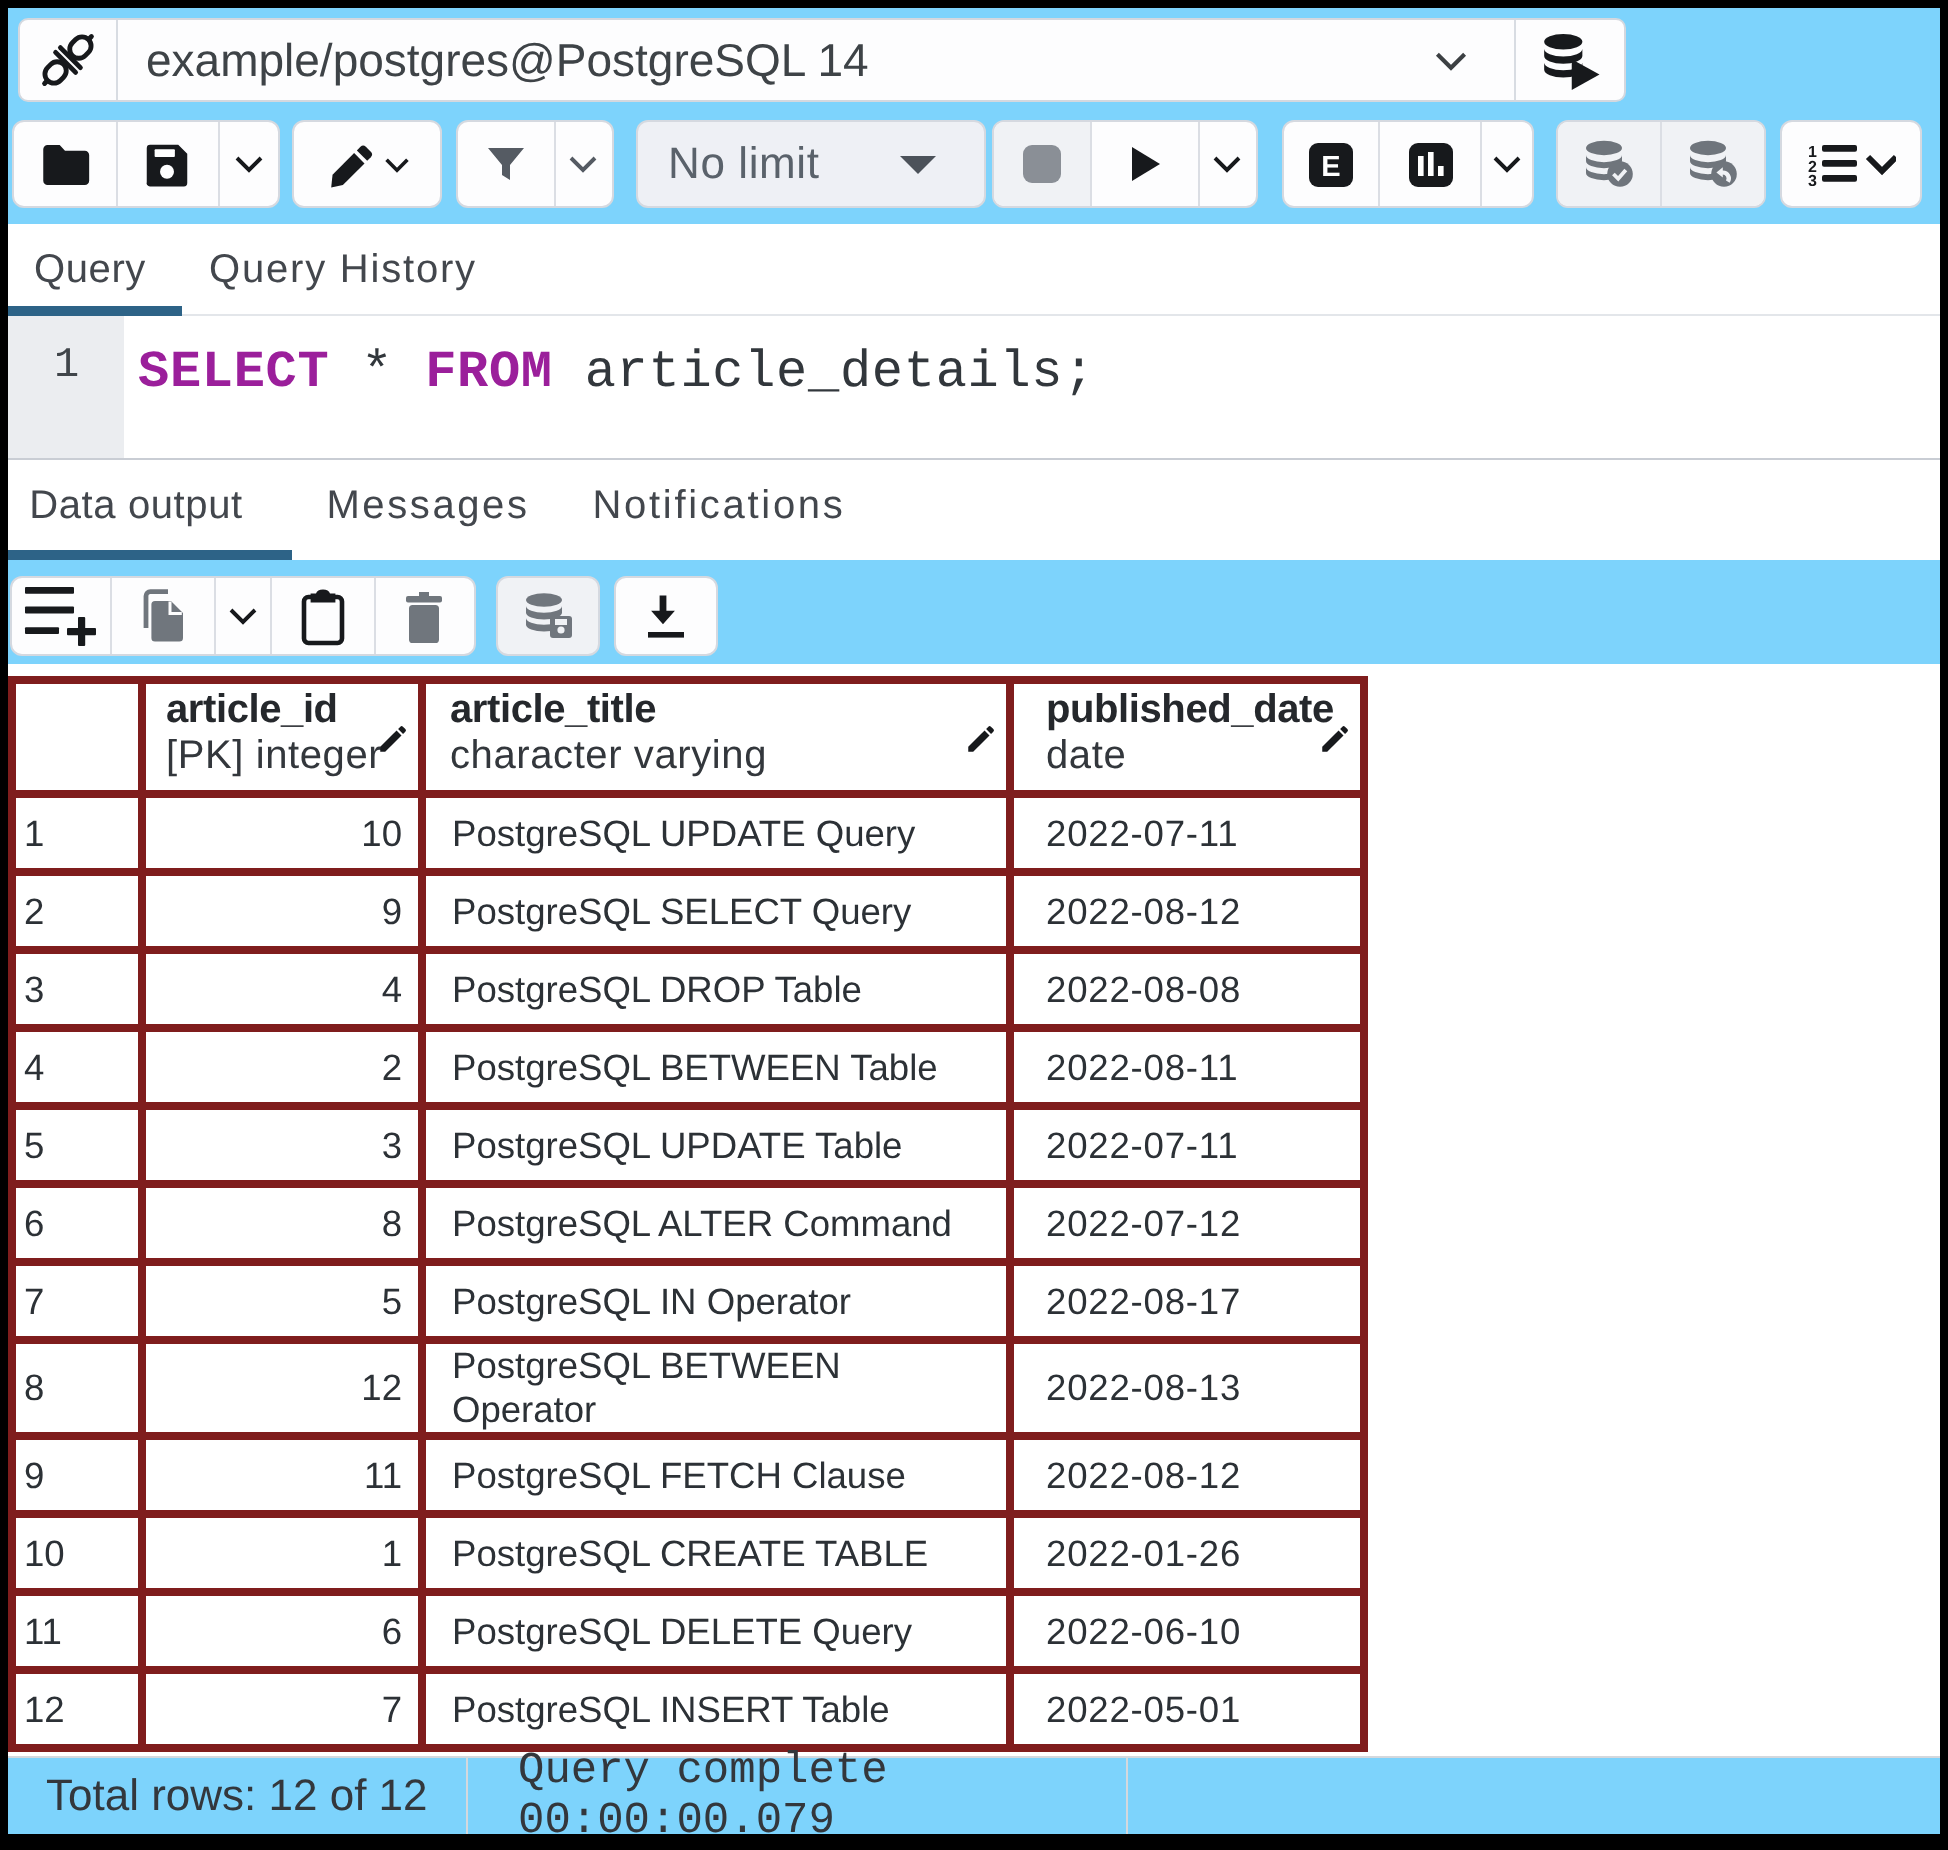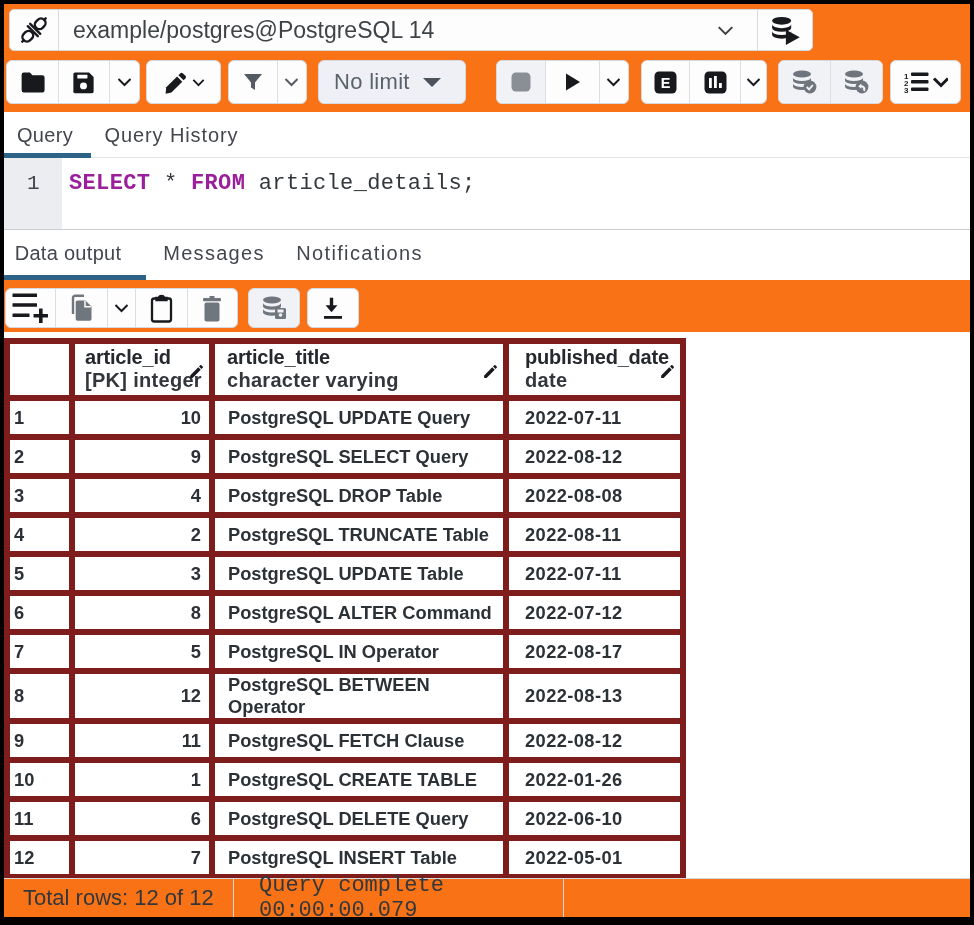--- a/index.html
+++ b/index.html
@@ -1,49 +1,49 @@
 <!DOCTYPE html>
 <html><head>
 <meta charset="utf-8">
 <style>
 * { margin:0; padding:0; box-sizing:border-box; }
 html,body { width:974px; height:925px; background:#000; overflow:hidden; }
 body { font-family:"Liberation Sans", sans-serif; position:relative; }
 #app { position:absolute; left:4px; top:4px; width:966px; height:913px; background:#fff; overflow:hidden; }
-.band { position:absolute; left:0; width:966px; background:#f97316; }
+.band { position:absolute; left:0; width:966px; background:#7dd3fc; }
 
 #topband { top:0; height:108px; }
 #connctl { position:absolute; left:5px; top:5px; width:804px; height:42px; background:#fdfdfe; border:1px solid #d4d8df; border-radius:5px; display:flex; }
 #connctl .seg { display:flex; align-items:center; justify-content:center; }
 #connctl .sep { width:1px; background:#d8dce2; height:100%; }
 #conntext { font-size:23px; color:#3e4347; padding-left:14px; flex:1; display:flex; align-items:center; }
 
 .tbgroup { position:absolute; top:56px; height:44px; background:#fdfdfe; border:1px solid #d5d9e0; border-radius:6px; display:flex; align-items:stretch; overflow:hidden; }
 .tbgroup .btn, .gbgroup .btn { display:flex; align-items:center; justify-content:center; }
 .tbgroup .vsep, .gbgroup .vsep { width:1px; background:#dbdee4; }
 .graybtn { background:#f0f2f5; }
 
 #qtabs { position:absolute; left:0; top:108px; width:966px; height:46px; background:#fff; border-bottom:1px solid #e3e6ea; }
 .tab { position:absolute; top:0; height:46px; display:flex; align-items:center; justify-content:center; font-size:20px; letter-spacing:0.3px; color:#43474d; }
 .tabline { position:absolute; background:#2d6387; height:5px; }
 
 #editor { position:absolute; left:0; top:154px; width:966px; height:72px; background:#fff; border-bottom:1px solid #c9cdd4; }
 #gutter { position:absolute; left:0; top:0; width:58px; height:71px; background:#ebedf0; }
 #lineno { position:absolute; left:23px; top:14px; font-family:"Liberation Mono",monospace; font-size:21px; color:#40454a; }
-#code { position:absolute; left:65px; top:13px; font-family:"Liberation Mono",monospace; font-size:22px; letter-spacing:0.35px; color:#32373c; white-space:pre; }
+#code { position:absolute; left:65px; top:13px; font-family:"Liberation Mono",monospace; font-size:26px; letter-spacing:0.35px; color:#32373c; white-space:pre; }
 #code .kw { color:#9b1f9b; font-weight:bold; }
 
 #dtabs { position:absolute; left:0; top:226px; width:781px; height:50px; background:#fff; }
 
 #gridband { top:276px; height:52px; }
 .gbgroup { position:absolute; top:284px; height:40px; background:#fdfdfe; border:1px solid #d5d9e0; border-radius:6px; display:flex; align-items:stretch; overflow:hidden; }
 
 #tablewrap { position:absolute; left:0; top:334px; }
 table { border-collapse:collapse; table-layout:fixed; width:677px; font-size:18.3px; color:#2c3136; }
-th, td { border:6px solid #7f1d1d; background:#fff; font-weight:bold; text-align:left; }
+th, td { border:4px solid #7f1d1d; background:#fff; font-weight:normal; text-align:left; }
 td { height:39px; padding:0 8px 0 4px; }
 th { height:57px; vertical-align:top; padding:0 4px 0 10px; position:relative; overflow:visible; } th.c2 { padding-left:12px; } th.c3 { padding-left:16px; }
 .coln { width:65px; }
 .c1 { width:140px; }
 .c2 { width:294px; }
 .c3 { width:177px; }
 td.num { text-align:right; padding-right:8px; } td.t2 { padding-left:13px; } td.t3 { padding-left:16px; letter-spacing:0.4px; }
 .htxt { margin-top:1.5px; } .hpencil { position:absolute; top:19px; right:4px; }
 .htxt { line-height:23px; font-size:20px; white-space:nowrap; }
 .htxt b { font-size:20px; color:#25282c; letter-spacing:-0.2px; }
@@ -129,21 +129,21 @@
           <path fill="#555b63" d="M3 4 h18 l-7 8.5 v7.5 l-4 -2.5 v-5 z"></path>
         </svg>
       </div>
     <div class="vsep"></div>
     <div class="btn" style="width:29px;">
         <svg width="15" height="10" viewBox="0 0 20 12">
           <path d="M2 2 L10 10 L18 2" stroke="#555b63" stroke-width="2.6" fill="none"></path>
         </svg>
       </div>
   </div>
-  <div style="position:absolute; left:314px; top:56px; width:148px; height:44px; background:#eef0f5; border:1px solid #d5d9e0; border-radius:6px; display:flex; align-items:center; justify-content:space-between; padding:0 24px 0 15px;">
+  <div style="position:absolute; left:314px; top:56px; width:175px; height:44px; background:#eef0f5; border:1px solid #d5d9e0; border-radius:6px; display:flex; align-items:center; justify-content:space-between; padding:0 24px 0 15px;">
     <span style="font-size:22px; color:#5a626b; letter-spacing:0.3px;">No limit</span>
     <svg width="18" height="9" viewBox="0 0 18 9">
         <path d="M0 0 h18 l-9 9 z" fill="#4c525a"></path>
       </svg>
   </div>
   <div class="tbgroup" style="left:492px; width:133px;">
     <div class="btn graybtn" style="width:49px;">
         <svg width="20" height="20" viewBox="0 0 20 20">
           <rect x="0.5" y="0.5" width="19" height="19" rx="4.5" fill="#8a8f96"></rect>
         </svg>
@@ -355,21 +355,21 @@
           </tr>
       <tr>
             <td>3</td>
             <td class="num">4</td>
             <td class="t2">PostgreSQL DROP Table</td>
             <td class="t3">2022-08-08</td>
           </tr>
       <tr>
             <td>4</td>
             <td class="num">2</td>
-            <td class="t2">PostgreSQL TRUNCATE Table</td>
+            <td class="t2">PostgreSQL BETWEEN Table</td>
             <td class="t3">2022-08-11</td>
           </tr>
       <tr>
             <td>5</td>
             <td class="num">3</td>
             <td class="t2">PostgreSQL UPDATE Table</td>
             <td class="t3">2022-07-11</td>
           </tr>
       <tr>
             <td>6</td>

